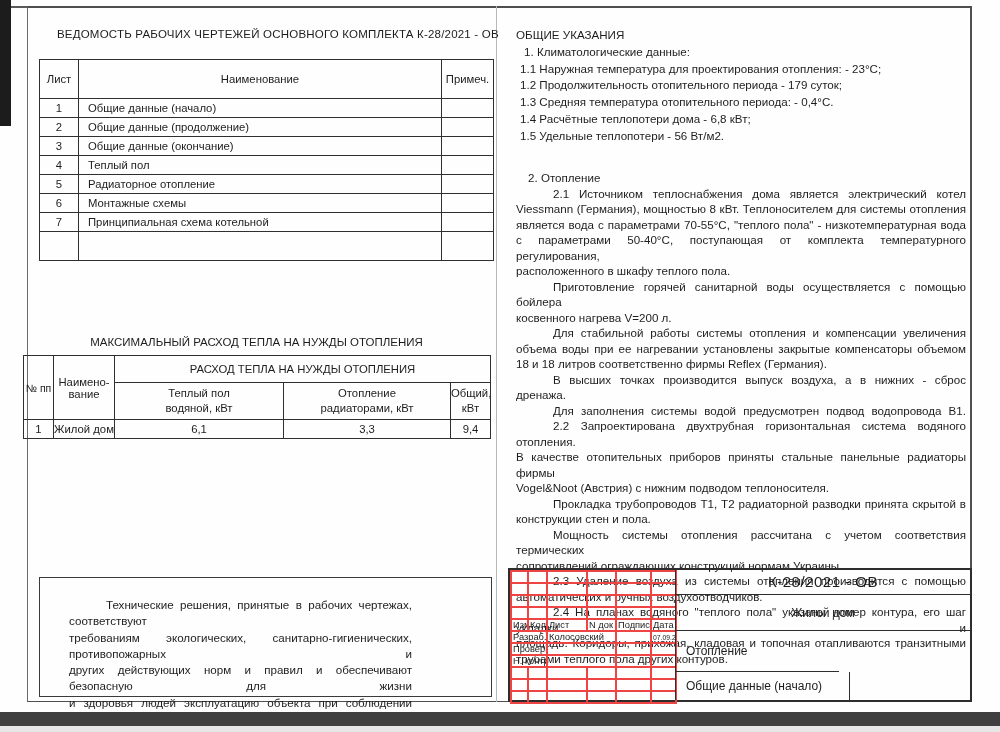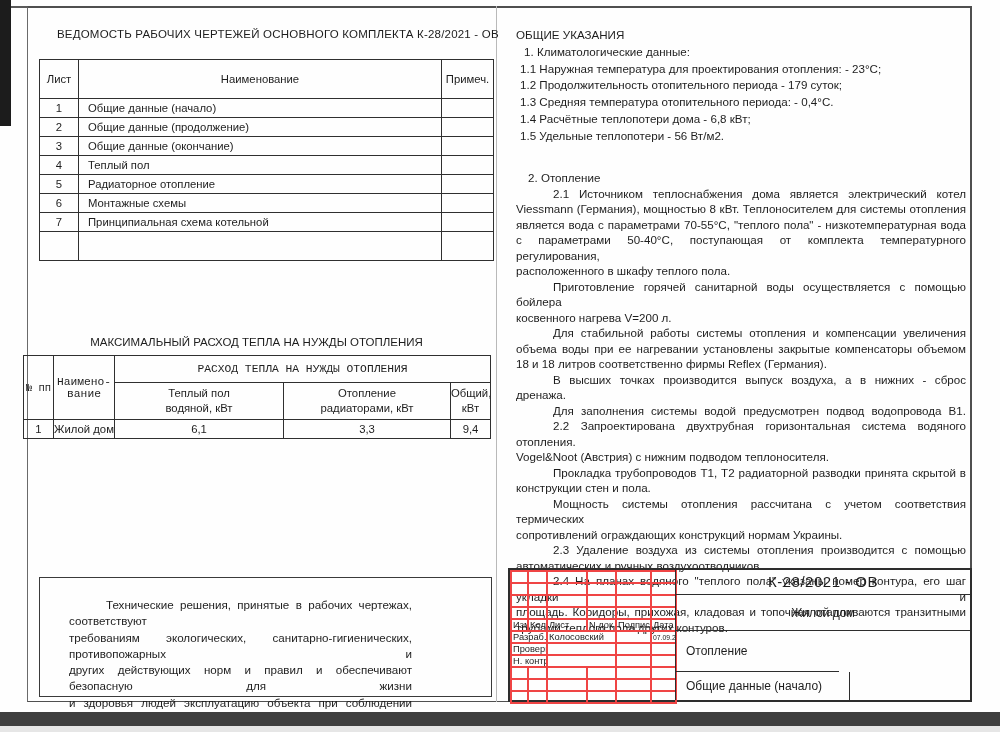--- a/index.html
+++ b/index.html
@@ -31,21 +31,21 @@
 
   
   .t1{left:39px;top:59px;width:454px;font-size:11.3px;}
   .t1 th{height:38px;font-size:11.3px;}
   .t1 td{height:18px;}
   .t1 .nm{padding-left:9px;text-align:left;}
   .t1 tr.tall td{height:28px;}
 
   
   .t2{left:23px;top:355px;width:467px;font-size:11.3px;}
-  .t2 .h1 td{height:26px;font-family:Liberation Mono, monospace;}
+  .t2 .h1 td{height:26px;}
   .t2 .h2 td{height:36px;line-height:15px;}
   .t2 .dr td{height:18px;}
   .t2 .no{font-size:10.5px;}
 
   
   .tech-box{left:39px;top:577px;width:453px;height:120px;box-sizing:border-box;border:1px solid #3a3a3a;}
   .tech-text{position:absolute;left:29px;top:19px;width:343px;}
   .tn-line{font-size:11.6px;line-height:16.3px;}
 
   
@@ -220,20 +220,21 @@
       <div class="gn-line j">с параметрами 50-40°С, поступающая от комплекта температурного регулирования,</div>
       <div class="gn-line">расположенного в шкафу теплого пола.</div>
       <div class="gn-line i j">Приготовление горячей санитарной воды осуществляется с помощью бойлера</div>
       <div class="gn-line">косвенного нагрева V=200 л.</div>
       <div class="gn-line i j">Для стабильной работы системы отопления и компенсации увеличения</div>
       <div class="gn-line j">объема воды при ее нагревании установлены закрытые компенсаторы объемом</div>
       <div class="gn-line">18 и 18 литров соответственно фирмы Reflex (Германия).</div>
       <div class="gn-line i j">В высших точках производится выпуск воздуха, а в нижних - сброс дренажа.</div>
       <div class="gn-line i j">Для заполнения системы водой предусмотрен подвод водопровода В1.</div>
       <div class="gn-line i j">2.2 Запроектирована двухтрубная горизонтальная система водяного отопления.</div>
+      <div class="gn-line j">В качестве отопительных приборов приняты стальные панельные радиаторы фирмы</div>
       <div class="gn-line">Vogel&amp;Noot (Австрия) с нижним подводом теплоносителя.</div>
       <div class="gn-line i j">Прокладка трубопроводов Т1, Т2 радиаторной разводки принята скрытой в</div>
       <div class="gn-line">конструкции стен и пола.</div>
       <div class="gn-line i j">Мощность системы отопления рассчитана с учетом соответствия термических</div>
       <div class="gn-line">сопротивлений ограждающих конструкций нормам Украины.</div>
       <div class="gn-line i j">2.3 Удаление воздуха из системы отопления производится с помощью</div>
       <div class="gn-line">автоматических и ручных воздухоотводчиков.</div>
       <div class="gn-line i j">2.4 На планах водяного "теплого пола" указаны номер контура, его шаг укладки и</div>
       <div class="gn-line j">площадь. Коридоры, прихожая, кладовая и топочная отапливаются транзитными</div>
       <div class="gn-line">трубами теплого пола других контуров.</div>

